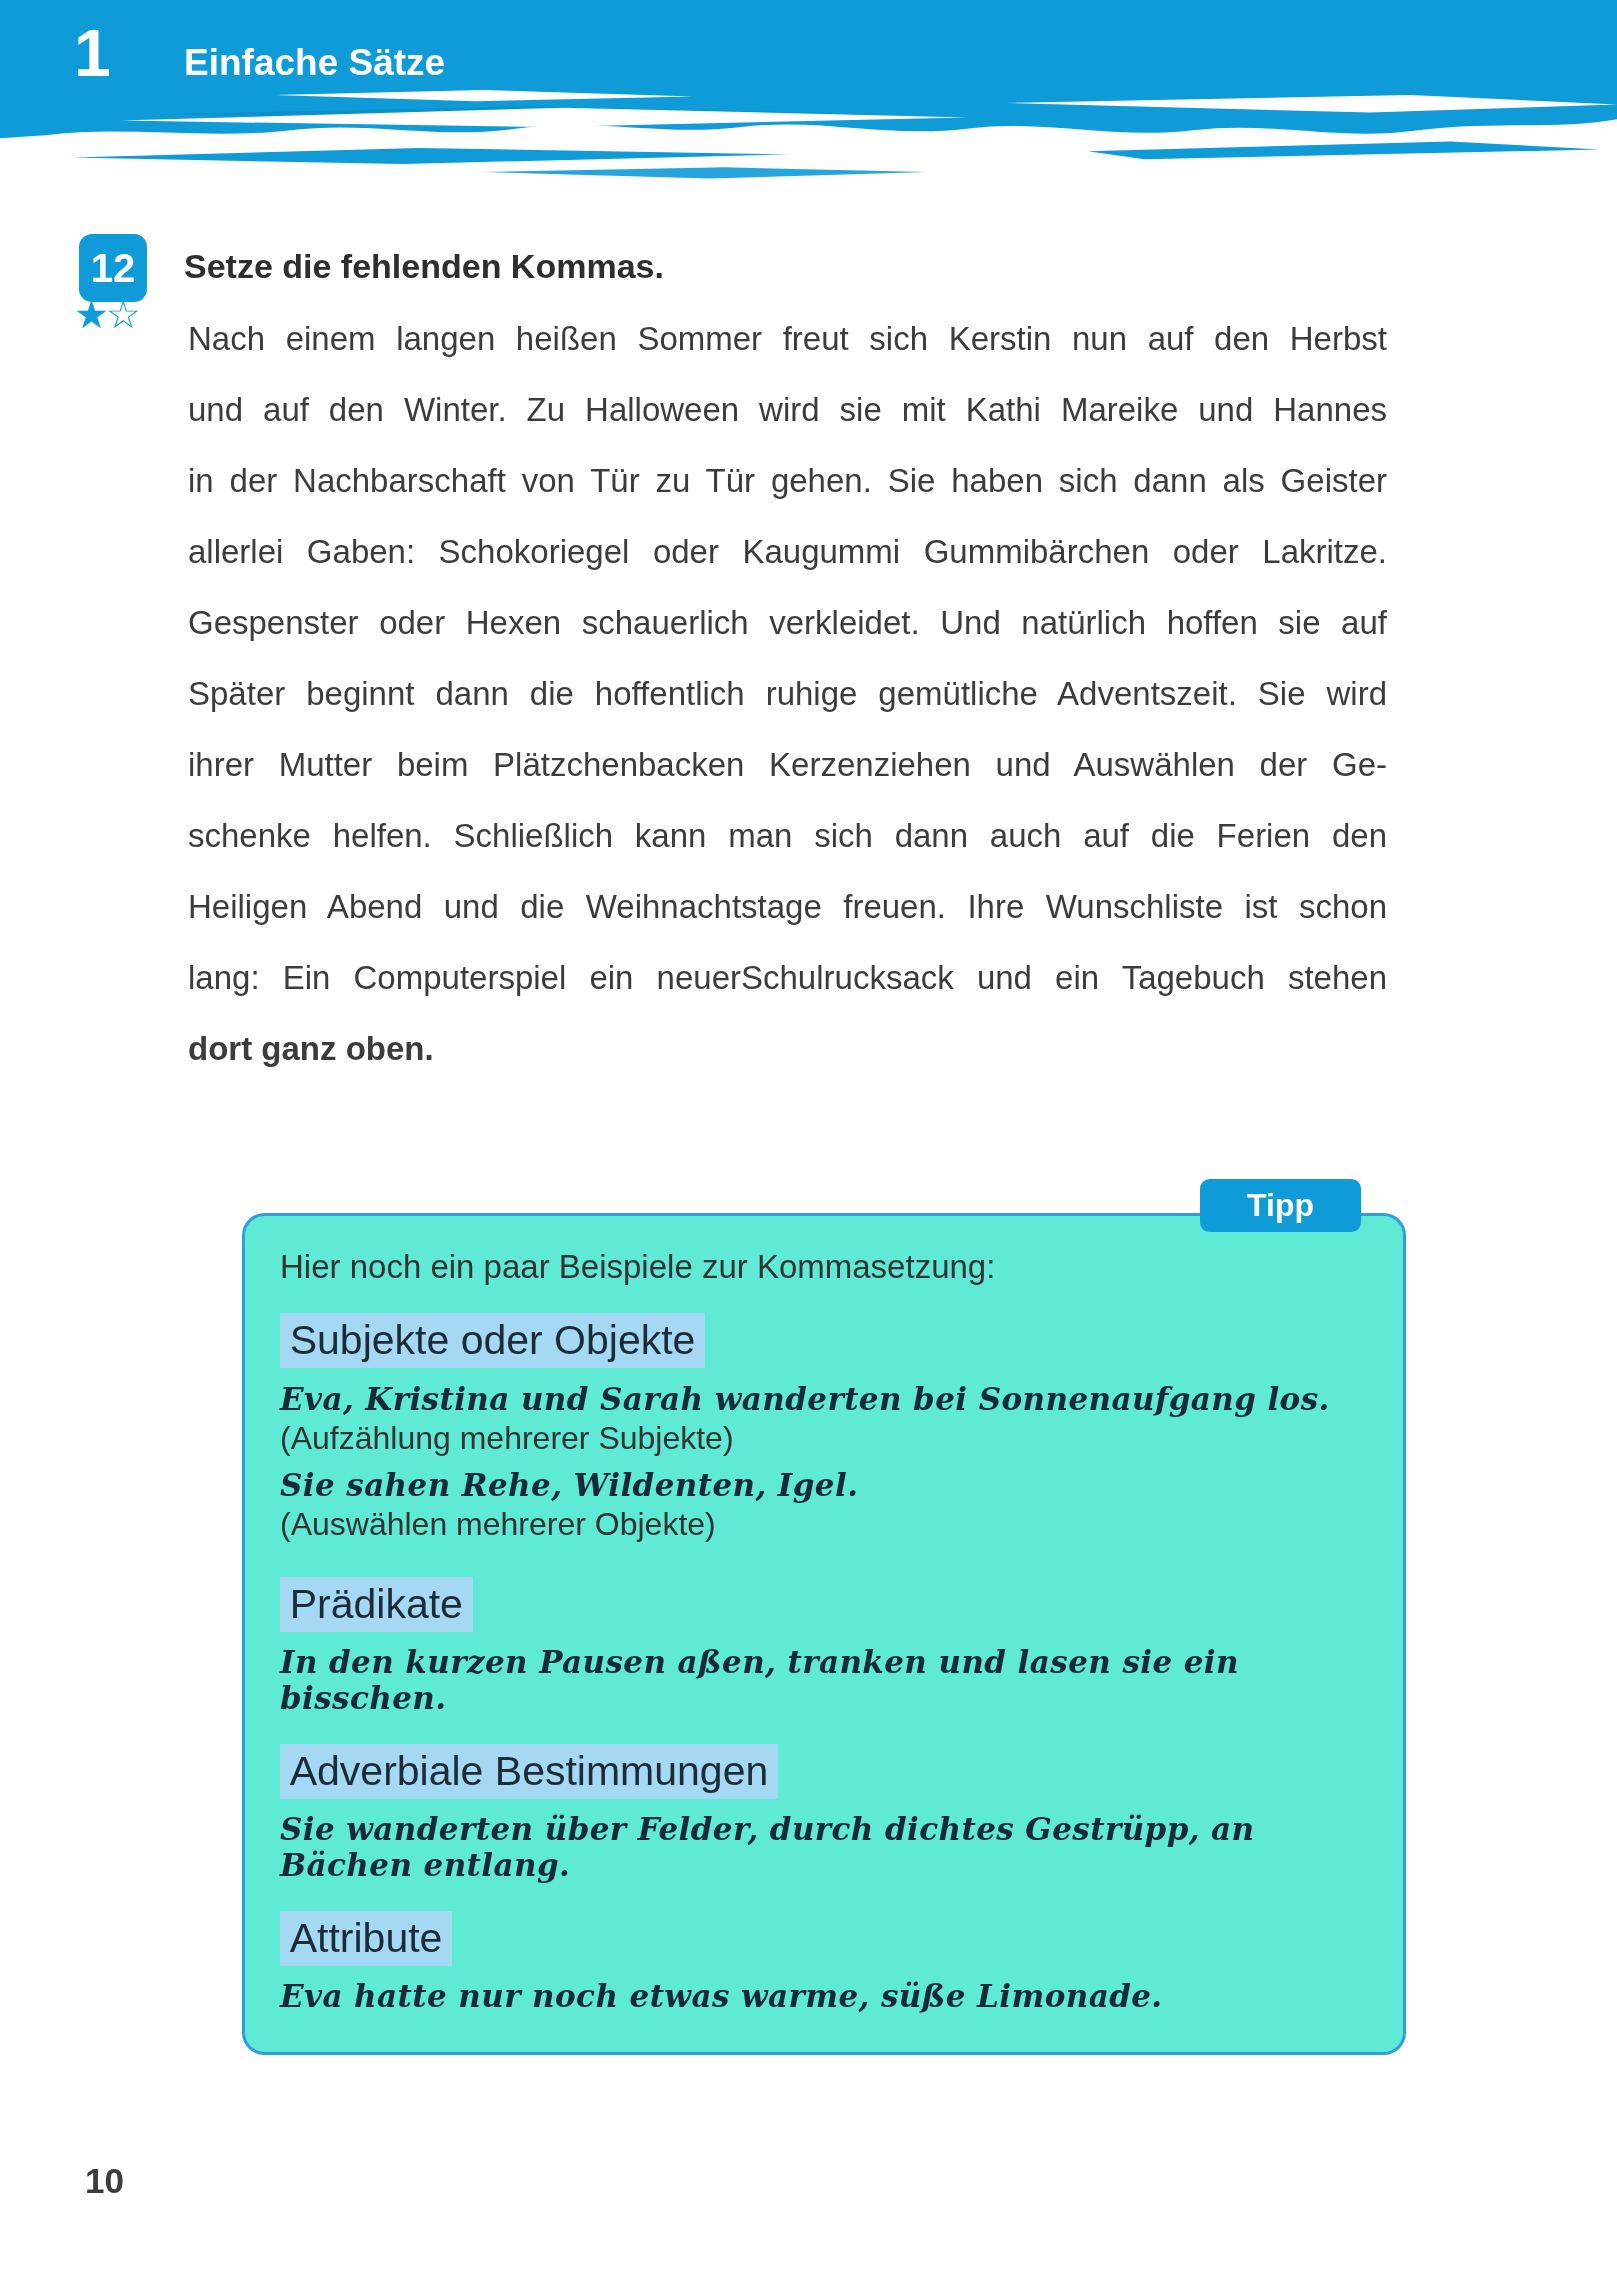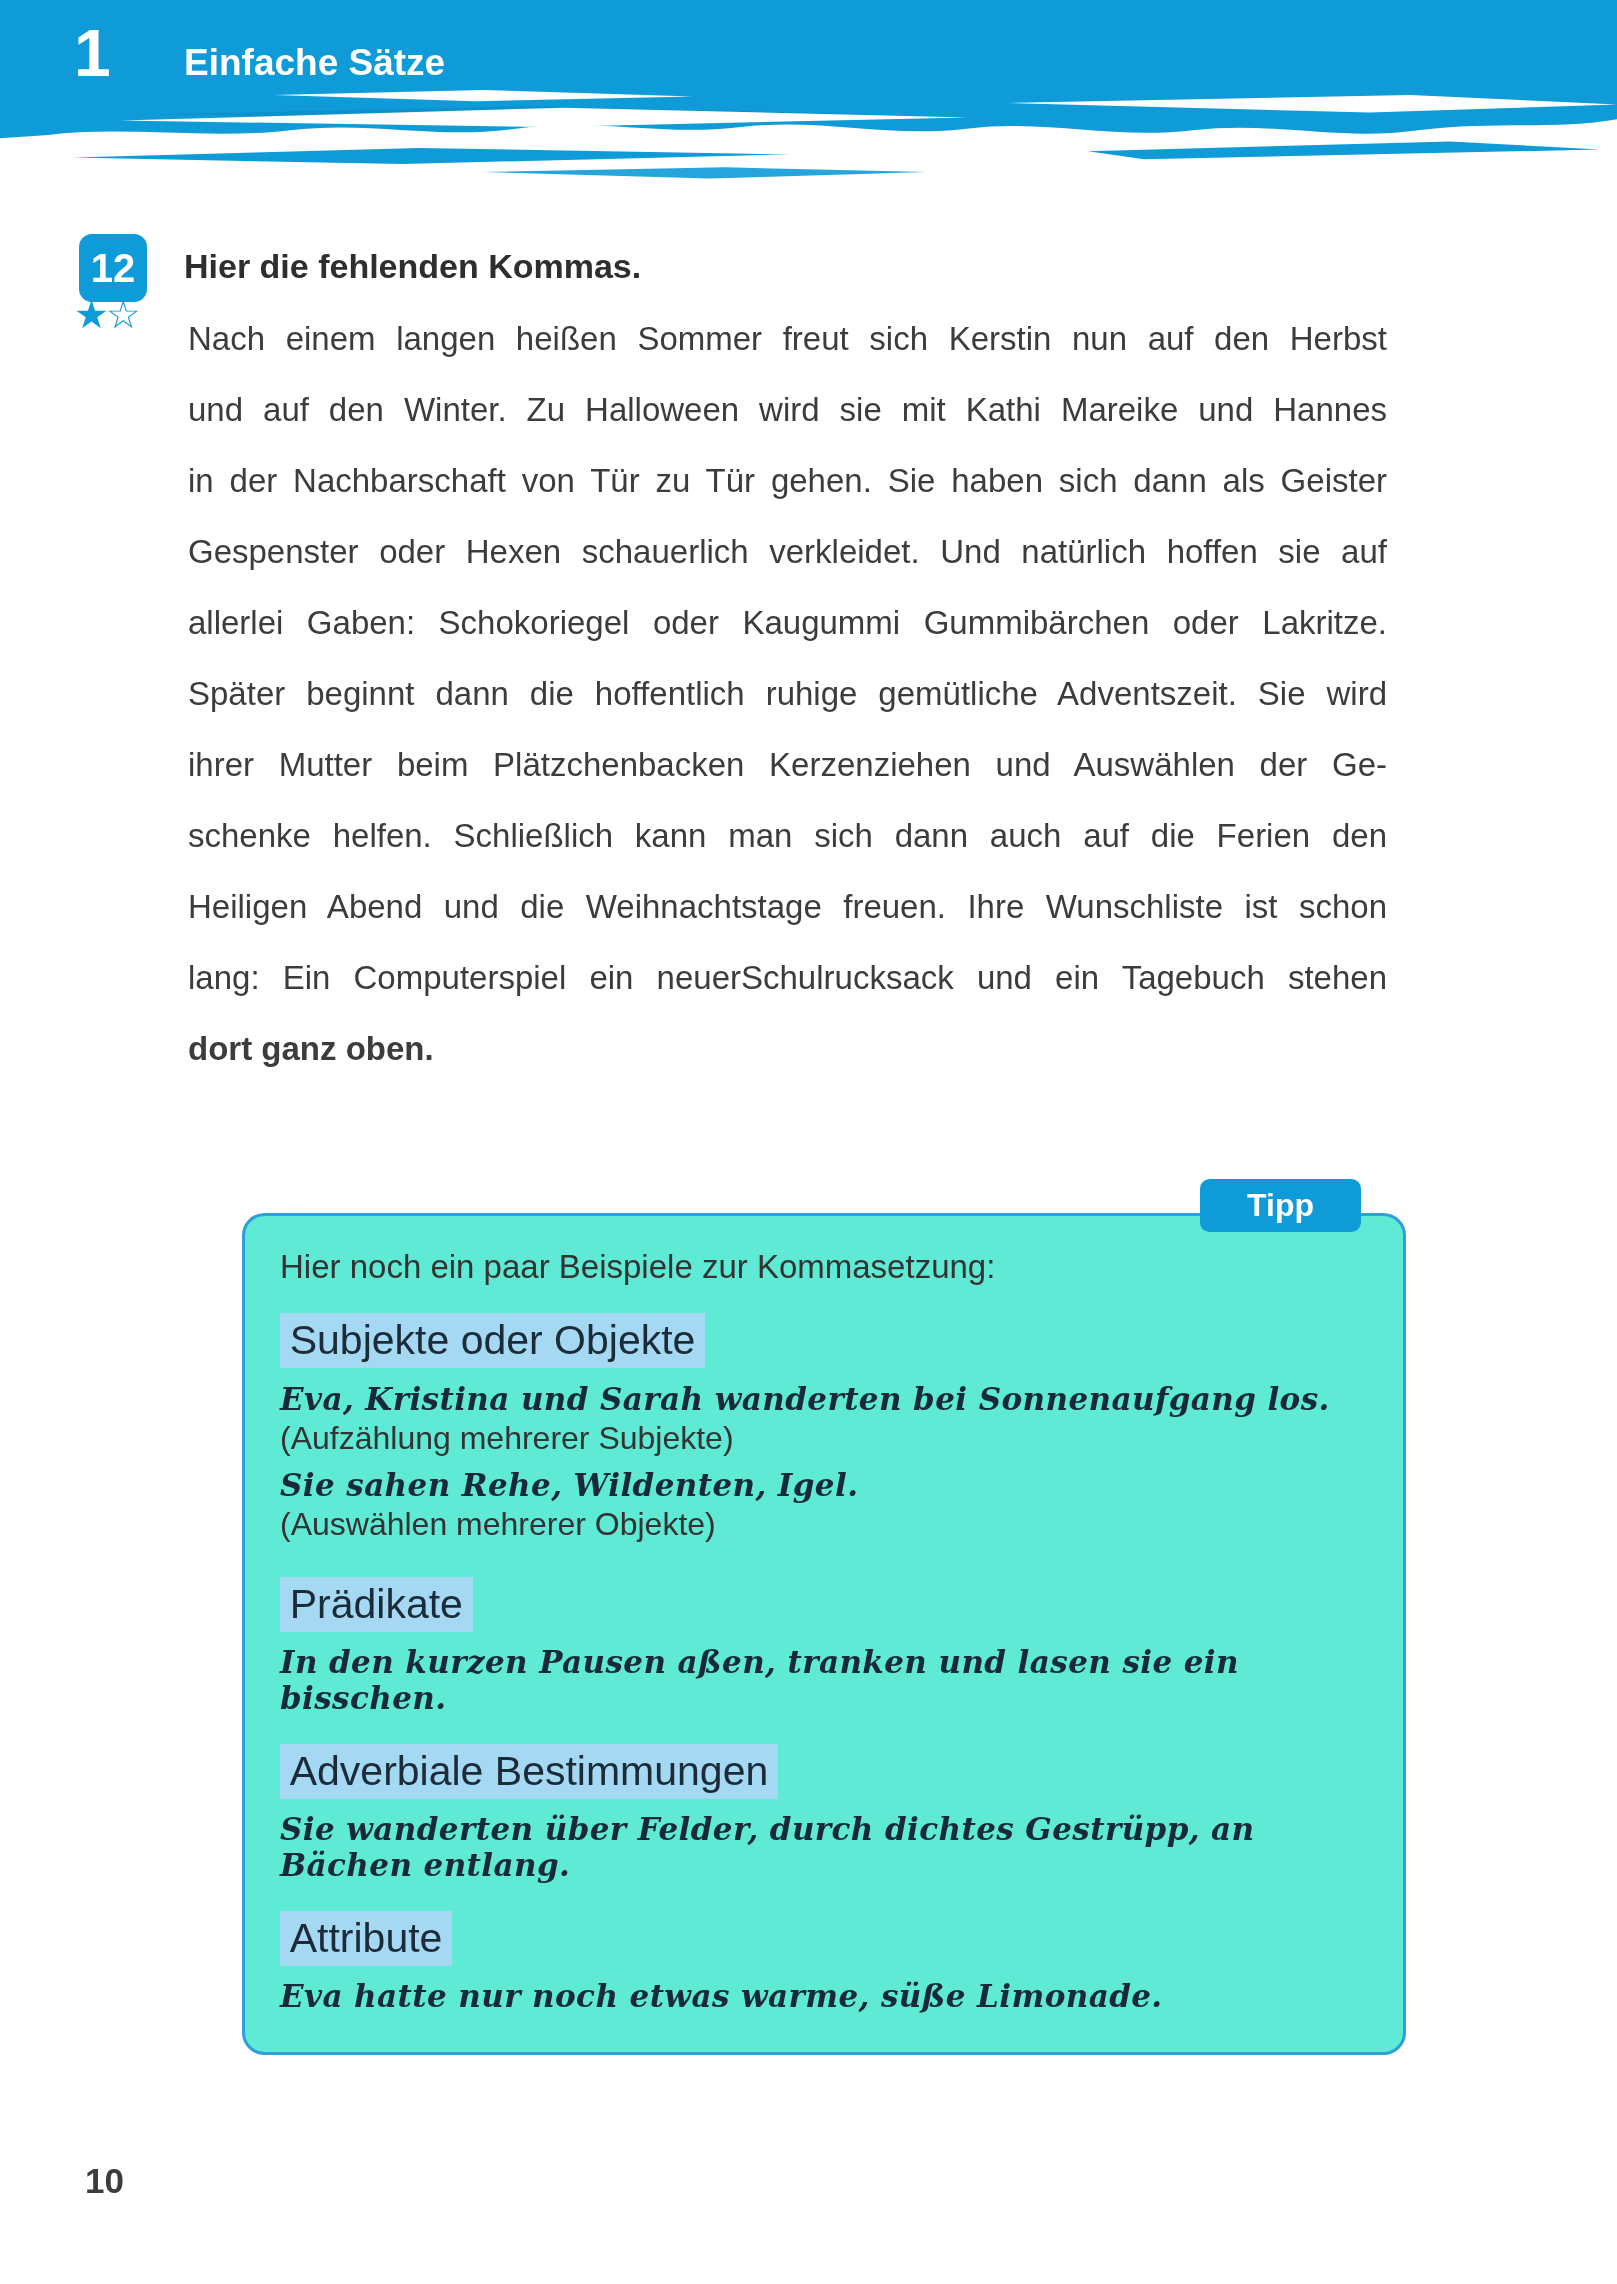--- a/index.html
+++ b/index.html
@@ -112,28 +112,28 @@
       <path fill="#0e9bd8" d="M90 196 L520 184 L980 192 L500 204 Z"></path>
       <path fill="#0e9bd8" d="M1350 188 L1800 176 L1985 186 L1420 198 Z"></path>
       <path fill="#0e9bd8" opacity="0.9" d="M600 214 L900 208 L1150 214 L880 222 Z"></path>
     </svg>
     <div class="chapter-number">1</div>
     <div class="chapter-title">Einfache Sätze</div>
   </div>
 
   <div class="ex-num">12</div>
   <div class="ex-stars"><span>★</span><span>☆</span></div>
-  <div class="task-title">Hier die fehlenden Kommas.</div>
+  <div class="task-title">Setze die fehlenden Kommas.</div>
 
   <div class="para">
     <div class="line">Nach einem langen heißen Sommer freut sich Kerstin nun auf den Herbst</div>
     <div class="line">und auf den Winter. Zu Halloween wird sie mit Kathi Mareike und Hannes</div>
     <div class="line">in der Nachbarschaft von Tür zu Tür gehen. Sie haben sich dann als Geister</div>
+    <div class="line">allerlei Gaben: Schokoriegel oder Kaugummi Gummibärchen oder Lakritze.</div>
     <div class="line">Gespenster oder Hexen schauerlich verkleidet. Und natürlich hoffen sie auf</div>
-    <div class="line">allerlei Gaben: Schokoriegel oder Kaugummi Gummibärchen oder Lakritze.</div>
     <div class="line">Später beginnt dann die hoffentlich ruhige gemütliche Adventszeit. Sie wird</div>
     <div class="line">ihrer Mutter beim Plätzchenbacken Kerzenziehen und Auswählen der Ge-</div>
     <div class="line">schenke helfen. Schließlich kann man sich dann auch auf die Ferien den</div>
     <div class="line">Heiligen Abend und die Weihnachtstage freuen. Ihre Wunschliste ist schon</div>
     <div class="line">lang: Ein Computerspiel ein neuerSchulrucksack und ein Tagebuch stehen</div>
     <div class="line last">dort ganz oben.</div>
   </div>
 
   <div class="tip-box">
     <div class="tip-tab">Tipp</div>

